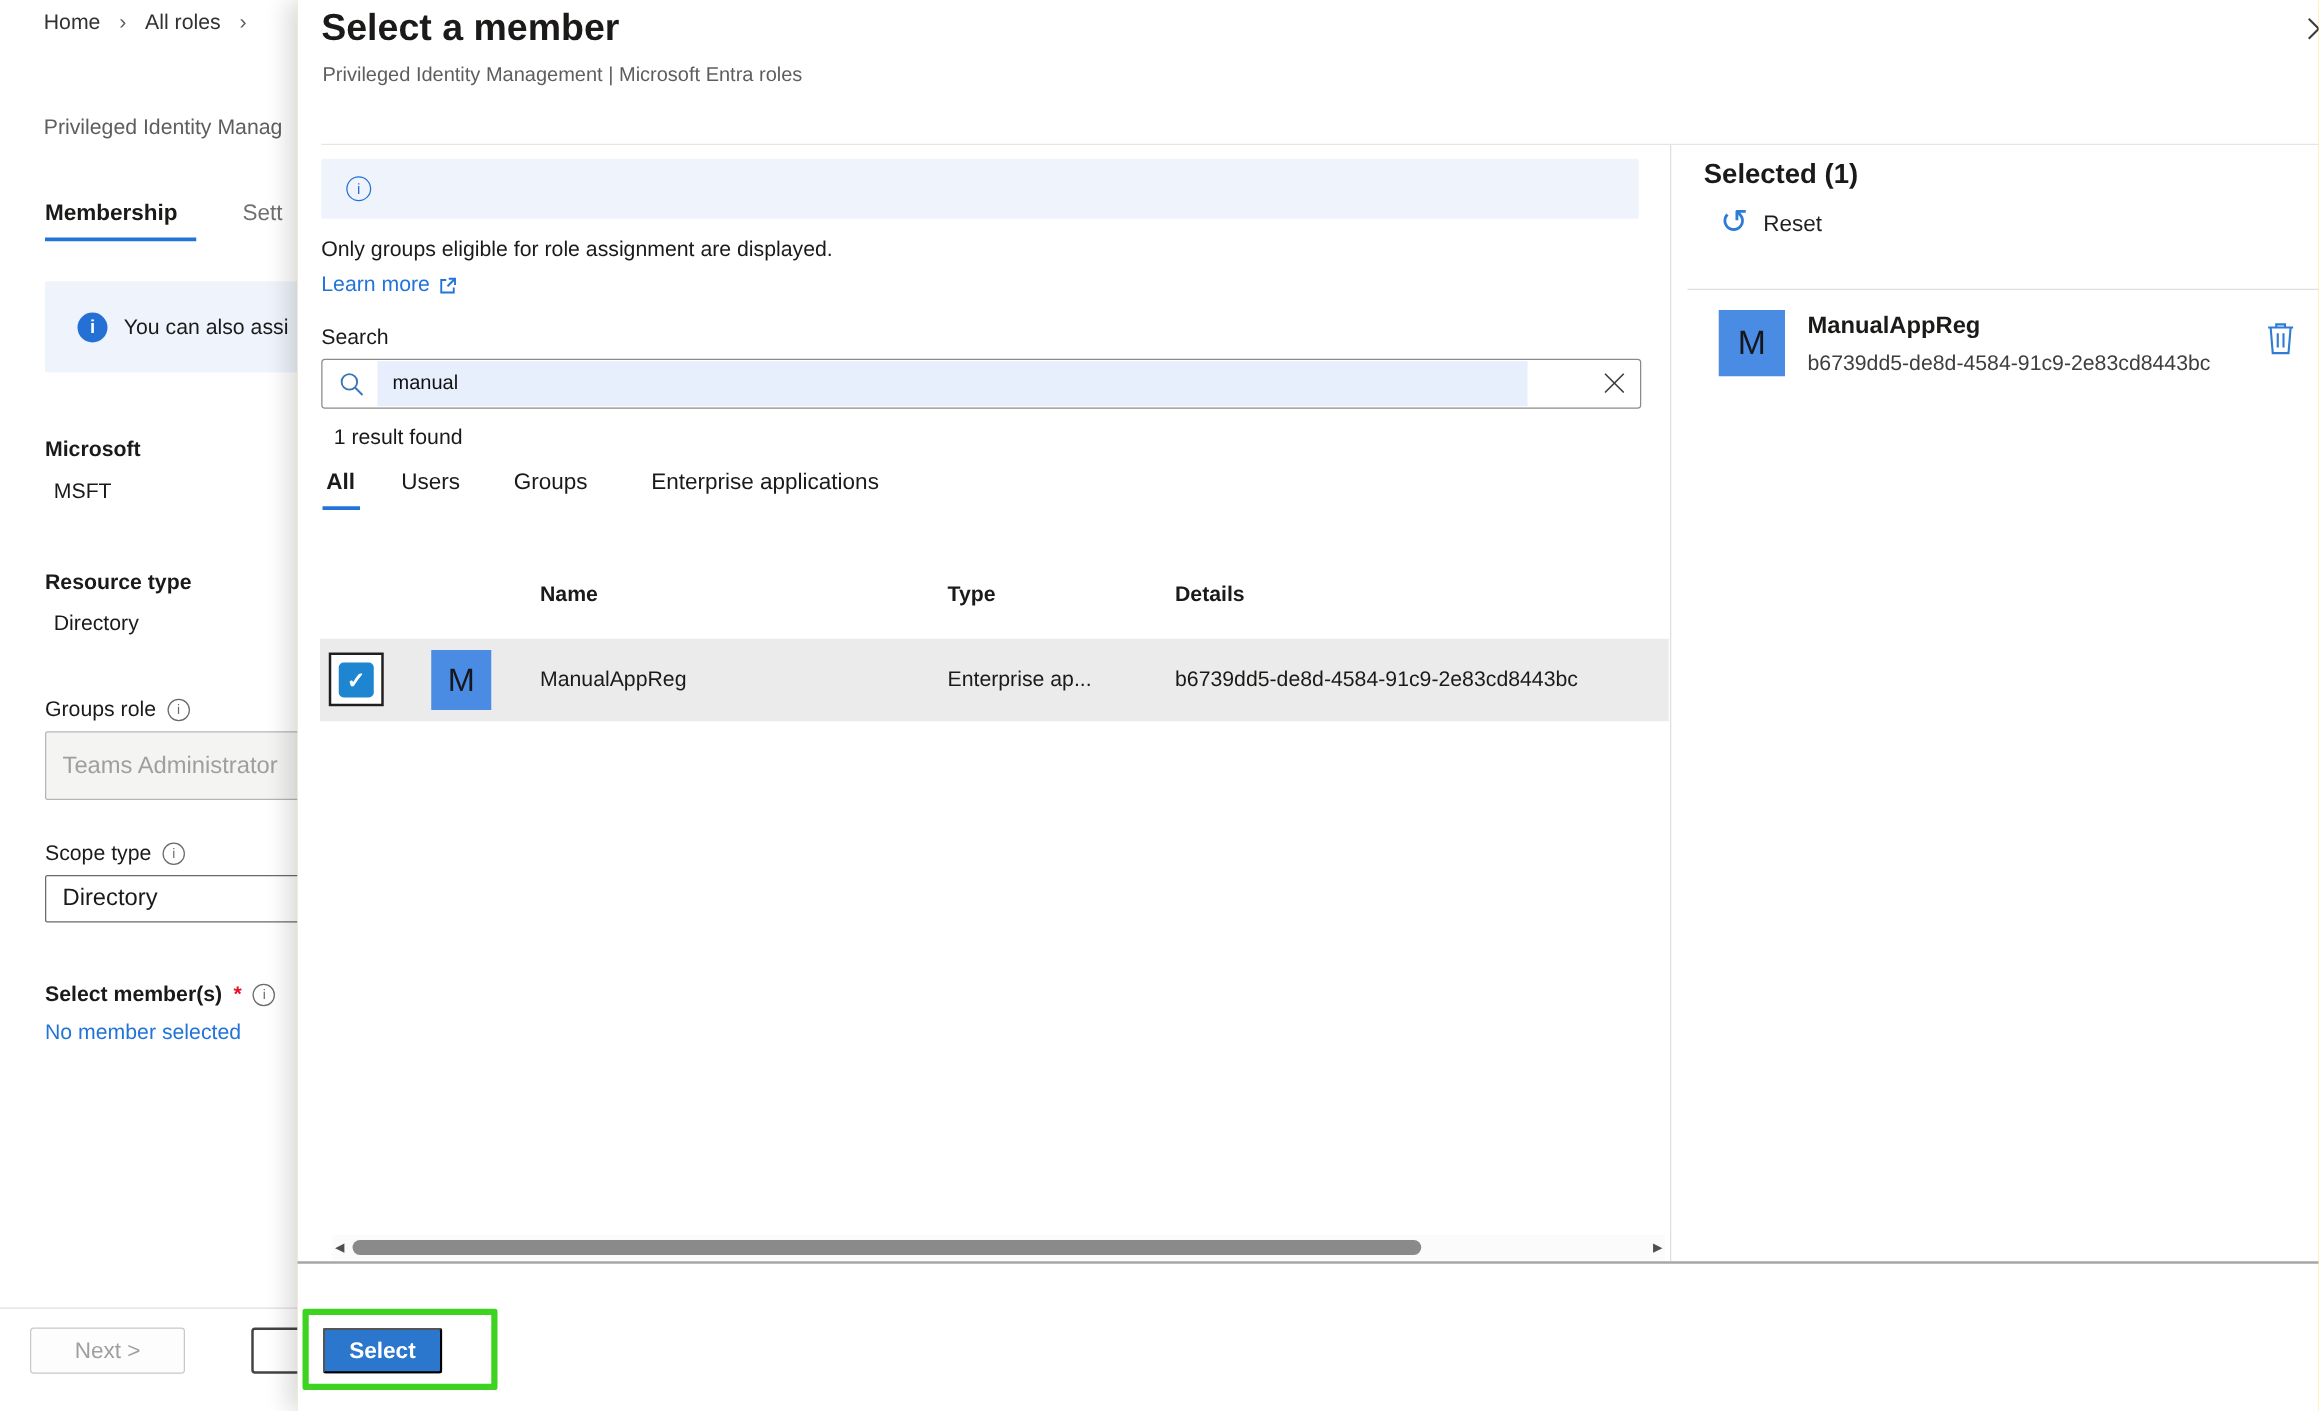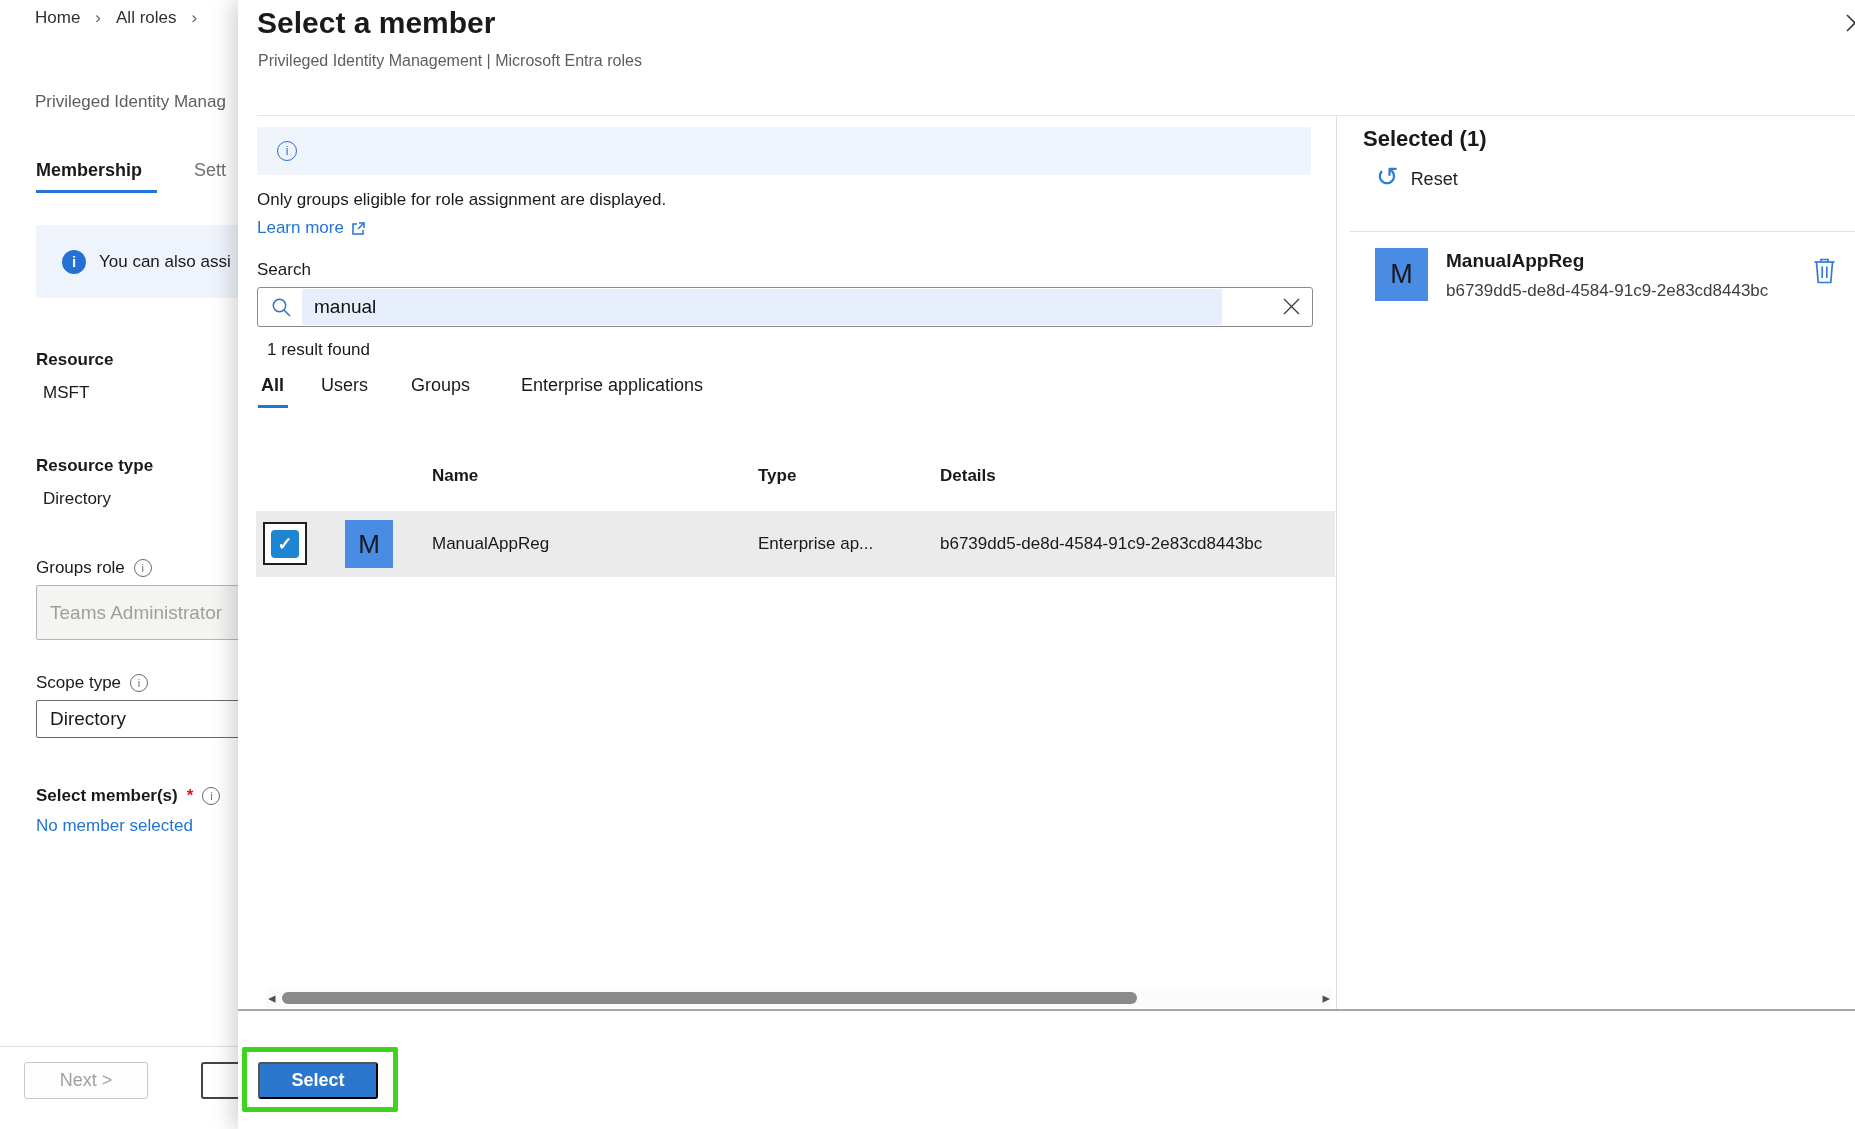--- a/index.html
+++ b/index.html
@@ -59,21 +59,21 @@
                        font-size:12px; display:flex; align-items:center; justify-content:center; flex:0 0 20px; }
   .infobox-text { font-size:17px; }
   .panel-note { left:257px; top:190px; font-size:17px; z-index:3; }
   .learn-more { left:257px; top:218px; display:flex; align-items:center; gap:7px; font-size:17px;
                 color:#2274d8; z-index:3; cursor:pointer; }
   .search-label { left:257px; top:260px; font-size:17px; z-index:3; }
   .search-box { left:257px; top:287px; width:1056px; height:40px; background:#fff; border:1px solid #8b8a88;
                 border-radius:3px; z-index:3; }
   .search-glyph { position:absolute; left:13px; top:9px; }
   .search-autofill { position:absolute; left:44px; top:1px; height:36px; width:920px; background:#e7effc;
-                     display:flex; align-items:center; padding-left:12px; font-size:19px; color:#111; }
+                     display:flex; align-items:center; padding-left:12px; font-size:16px; color:#111; }
   .search-clear { position:absolute; right:10px; top:8px; cursor:pointer; }
   .result-count { left:267px; top:340px; font-size:17px; z-index:3; }
   .ptab { top:375px; font-size:18px; z-index:3; cursor:pointer; white-space:nowrap; }
   .ptab-all { left:261px; font-weight:600; }
   .ptab-users { left:321px; } .ptab-groups { left:411px; } .ptab-ent { left:521px; }
   .ptab-underline { left:258px; top:405px; width:30px; height:3px; background:#2274d8; z-index:3; }
   .th { top:466px; font-size:17px; font-weight:600; z-index:3; }
   .th-name { left:432px; } .th-type { left:758px; } .th-details { left:940px; }
   .result-row { left:256px; top:511px; width:1079px; height:66px; background:#ebebeb; z-index:3; cursor:pointer; }
   .cb-outer { position:absolute; left:7px; top:11px; width:44px; height:43px; background:#fff;
@@ -86,21 +86,21 @@
   .cell-name { left:176px; } .cell-type { left:502px; } .cell-details { left:684px; }
   .divider-v { left:1336px; top:116px; width:1px; height:893px; background:#e1dfdd; z-index:3; }
   .hscrollbar { left:266px; top:988px; width:1066px; height:20px; background:#fbfbfb; z-index:3; }
   .scroll-arrow { position:absolute; top:1px; font-size:15px; color:#4f4f4f; cursor:pointer; line-height:18px; }
   .arrow-left { left:2px; } .arrow-right { right:2px; }
   .scroll-thumb { position:absolute; left:16px; top:4px; width:855px; height:12px; background:#8a8a8a;
                   border-radius:6px; cursor:grab; }
   .divider-h2 { left:238px; top:1009px; width:1617px; height:2px; background:#a8a7a6; z-index:3; }
   .green-highlight { left:242px; top:1047px; width:156px; height:65px; border:5px solid #3fd321;
                      border-radius:2px; z-index:4; }
-  .select-btn { left:258px; top:1062px; width:120px; height:37px; background:#2b77cd; border-radius:3px;
+  .select-btn { left:258px; top:1062px; width:96px; height:37px; background:#2b77cd; border-radius:3px;
                 color:#fff; font-size:18px; font-weight:600; display:flex; align-items:center;
                 justify-content:center; z-index:5; cursor:pointer; }
 
   
   .sel-title { left:1363px; top:126px; font-size:22px; font-weight:bold; z-index:3; }
   .reset-btn { left:1376px; top:164px; display:flex; align-items:center; gap:12px; z-index:3; cursor:pointer; }
   .reset-icon { font-size:27px; color:#2e7cd6; line-height:27px; }
   .reset-label { font-size:18px; color:#201f1e; position:relative; top:2px; }
   .sel-divider { left:1350px; top:231px; width:505px; height:1px; background:#e1dfdd; z-index:3; }
   .sel-avatar { left:1375px; top:248px; width:53px; height:53px; font-size:27px; z-index:3; }
@@ -124,21 +124,21 @@
 
     <div class="abs tab-membership">Membership</div>
     <div class="abs tab-membership-underline"></div>
     <div class="abs tab-settings">Sett</div>
 
     <div class="abs info-banner">
       <span class="info-icon-filled">i</span>
       <span class="banner-text">You can also assi</span>
     </div>
 
-    <div class="abs field-label lbl-resource">Resource</div>
+    <div class="abs field-label lbl-resource">Microsoft</div>
     <div class="abs field-value val-resource">MSFT</div>
     <div class="abs field-label lbl-rtype">Resource type</div>
     <div class="abs field-value val-rtype">Directory</div>
 
     <div class="abs label-row row-role-label">
       <span class="label-plain">Groups role</span>
       <span class="info-icon-gray">i</span>
     </div>
     <div class="abs input-disabled">Teams Administrator</div>
 

